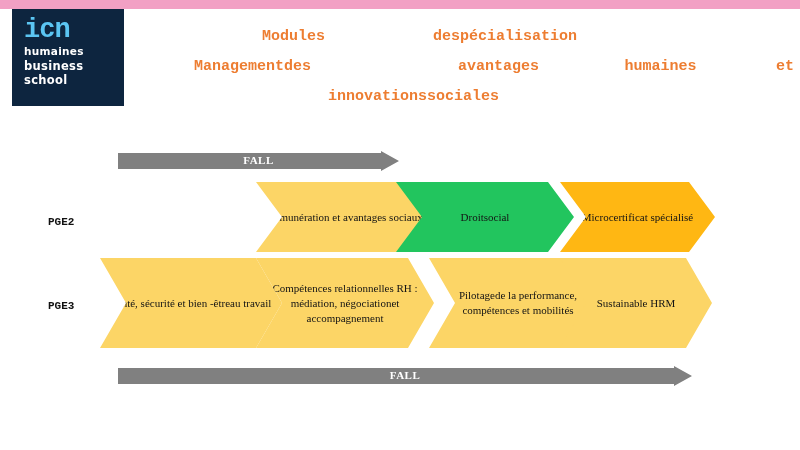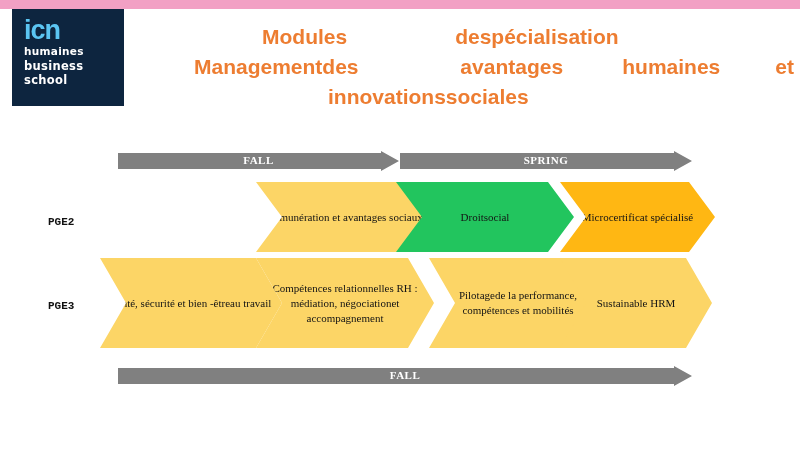--- a/index.html
+++ b/index.html
@@ -19,44 +19,44 @@
   }
 
   
   .logo-box{
     position:absolute;left:12px;top:9px;width:112px;height:97px;
     background:#0D253F;
     box-sizing:border-box;
     padding:8px 0 0 12px;
   }
   .logo-icn{
-    font-family:Liberation Sans, sans-serif;
+    font-family:Liberation Mono, monospace;
     font-weight:bold;
     font-size:27px;
     line-height:27px;
     color:#5BC5F2;
     letter-spacing:-1px;
   }
   .logo-line{
     font-family:"DejaVu Sans", sans-serif;
     font-weight:bold;
     font-size:11.5px;
     line-height:14.5px;
     color:#ffffff;
     letter-spacing:0.3px;
   }
   .logo-line.sm-caps{ font-size:10.5px; }
 
   
   .title-wrap{
     position:absolute;left:180px;top:22px;width:600px;height:96px;
     color:#ED7D31;
-    font-family:Liberation Sans, sans-serif;
-    font-weight:bold;
-    font-size:21px;
+    font-family:Liberation Mono, monospace;
+    font-weight:bold;
+    font-size:15px;
     line-height:30px;
   }
   .title-row{
     display:flex;
     width:100%;
     white-space:nowrap;
   }
   .tl-1{ justify-content:flex-start; padding-left:82px; }
   .tl-1 .gap{ width:108px; }
   .tl-2{ justify-content:flex-start; padding-left:14px; }
@@ -160,23 +160,20 @@
       <span>et</span>
     </div>
     <div class="title-row tl-3">
       <span>innovationssociales</span>
     </div>
   </div>
 
   <div class="garrow a-fall-top" style="background: rgb(128, 128, 128); color: rgb(255, 255, 255);">
     <span>FALL</span>
   </div>
-  <div class="garrow a-spring-top" style="background: rgb(128, 128, 128); color: rgb(255, 255, 255);">
-    <span>SPRING</span>
-  </div>
 
   <div class="row-label pge2">PGE2</div>
   <div class="row-label pge3">PGE3</div>
 
   <div class="chev r1" id="c01" style="left: 256px; width: 178px; background: rgb(252, 213, 102);">
     <div class="txt">Rémunération et avantages sociaux</div>
   </div>
   <div class="chev r1" id="c02" style="left: 396px; width: 178px; background: #22c55e;">
     <div class="txt">Droitsocial</div>
   </div>

